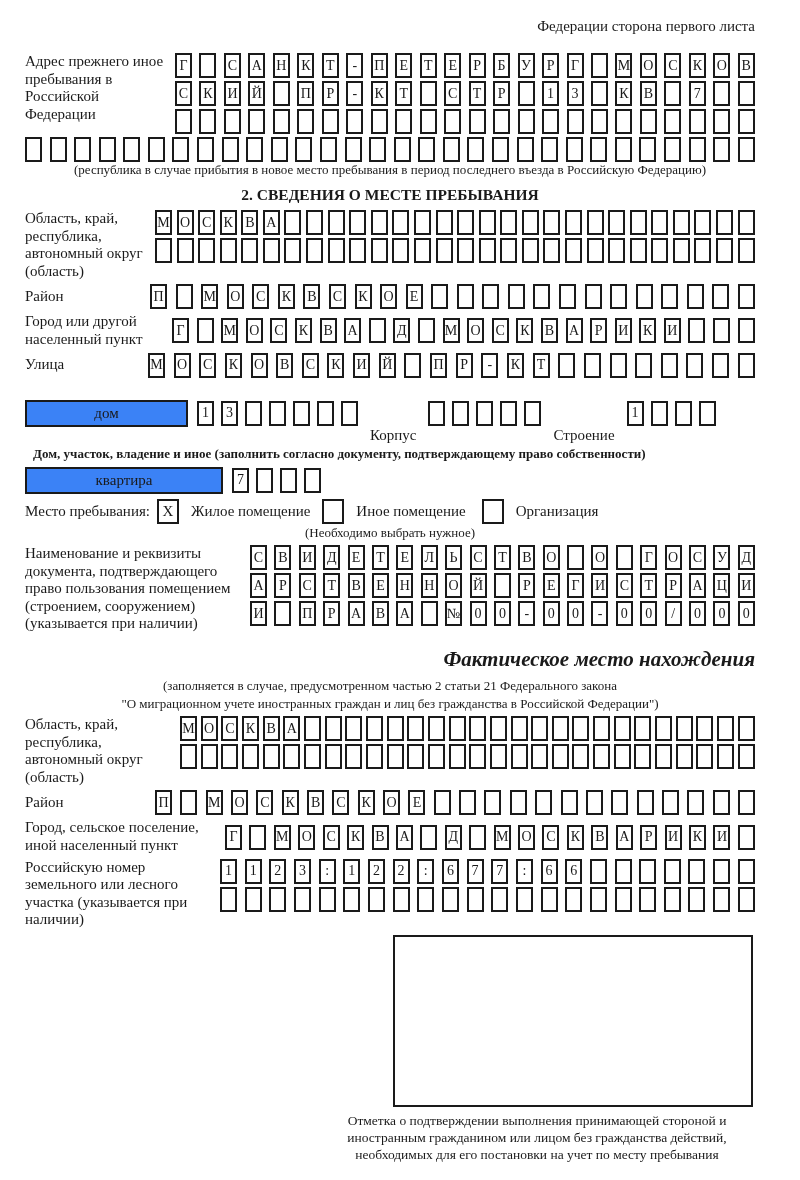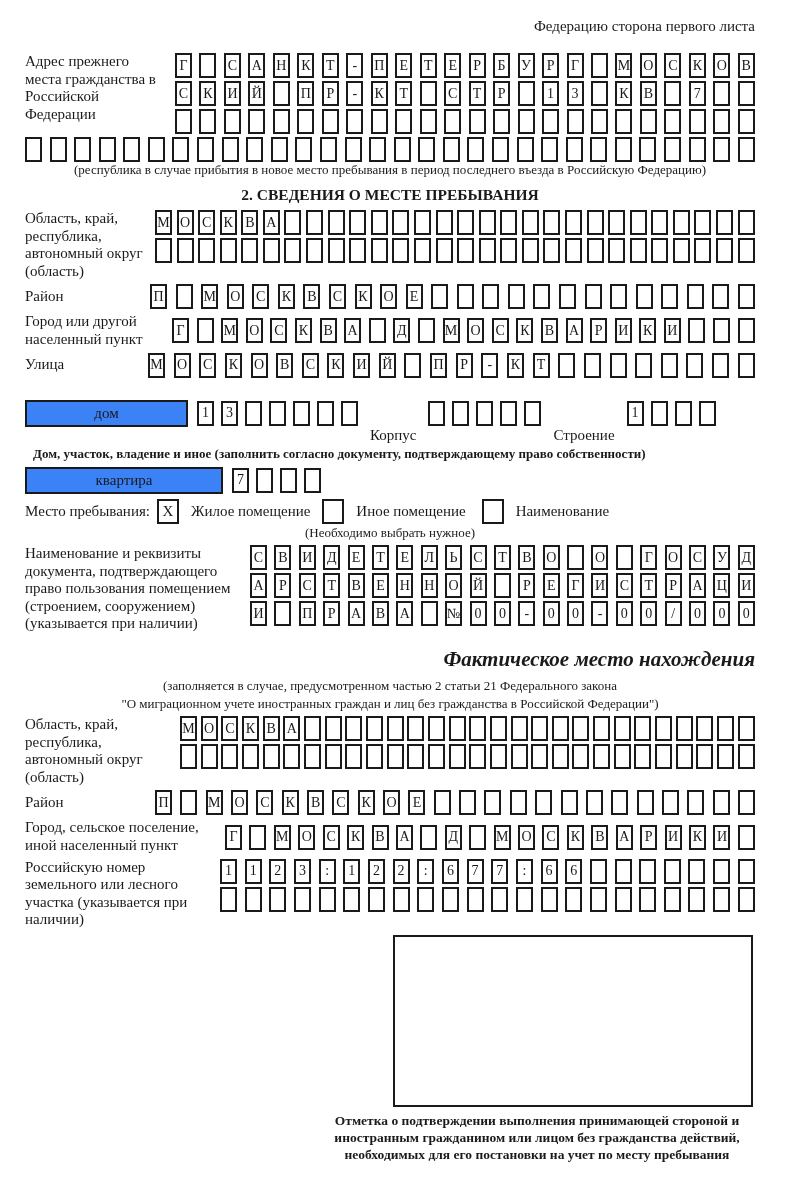--- a/index.html
+++ b/index.html
@@ -42,34 +42,34 @@
   .inline-label{font-size:15px;flex:0 0 auto;padding:0 3px;margin-top:44px;}
   .place-row{display:flex;align-items:center;font-size:15px;margin:5px 0 1px;}
   .cbox{
     flex:0 0 auto;width:22px;height:25px;box-sizing:border-box;border:2px solid #1a1a1a;
     display:inline-flex;align-items:center;justify-content:center;font-size:15px;
     margin:0 12px 0 7px;background:#fff;
   }
   .opt2{margin-left:12px;} .opt3{margin-left:16px;}
   .note-caption{margin:1px 0 4px;}
   .sub-caption{margin:2px 0 0;}
-  .stamp-area{margin:6px 2px 0 auto;width:432px;font-weight:bold;}
+  .stamp-area{margin:6px 2px 0 auto;width:432px;}
   .stamp-box{width:360px;height:172px;box-sizing:border-box;border:2.5px solid #1a1a1a;margin:0 0 0 auto;background:#fff;}
   .stamp-caption{font-size:13.5px;line-height:1.28;text-align:center;margin-top:5px;}
 </style>
 </head>
 <body>
 
 <div class="page">
 
-  <div class="top-note">Федерацию сторона первого листа</div>
+  <div class="top-note">Федерации сторона первого листа</div>
 
   <section>
     <div class="frow ai-start">
-      <div class="label lw150">Адрес прежнего места гражданства в Российской Федерации</div>
+      <div class="label lw150">Адрес прежнего иное пребывания в Российской Федерации</div>
       <div class="rows">
         <div class="boxrow">
             <span class="box">Г</span>
             <span class="box"></span>
             <span class="box">С</span>
             <span class="box">А</span>
             <span class="box">Н</span>
             <span class="box">К</span>
             <span class="box">Т</span>
             <span class="box">-</span>
@@ -382,21 +382,21 @@
       </div>
   </div>
 
   <div class="place-row">
     <span>Место пребывания:</span>
     <span class="cbox">X</span>
     <span>Жилое помещение</span>
     <span class="cbox opt2"></span>
     <span>Иное помещение</span>
     <span class="cbox opt3"></span>
-    <span>Наименование</span>
+    <span>Организация</span>
   </div>
   <div class="caption center note-caption">(Необходимо выбрать нужное)</div>
 
   <div class="frow ai-start field-m">
     <div class="label lw225">Наименование и реквизиты документа, подтверждающего право пользования помещением (строением, сооружением) (указывается при наличии)</div>
     <div class="rows">
       <div class="boxrow">
           <span class="box">С</span>
           <span class="box">В</span>
           <span class="box">И</span>

